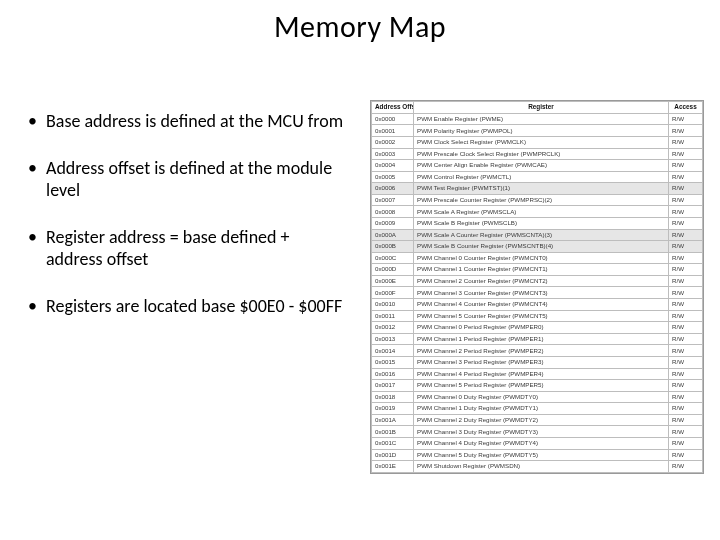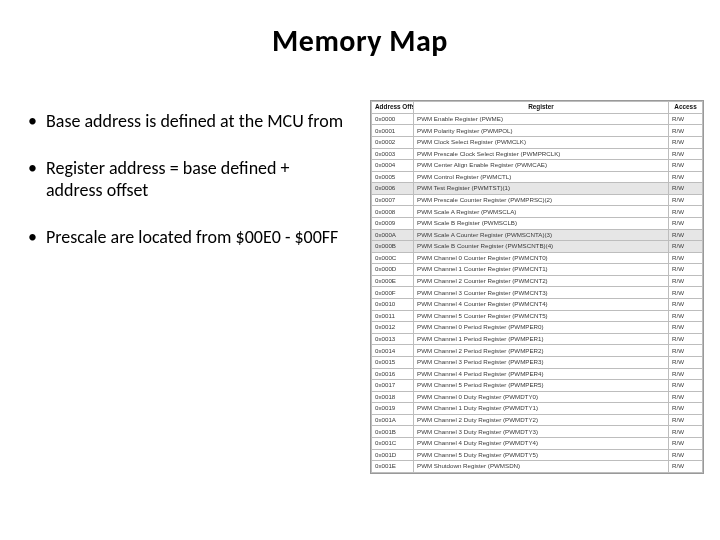--- a/index.html
+++ b/index.html
@@ -13,26 +13,26 @@
     overflow: hidden;
   }
   .slide {
     position: relative;
     width: 720px;
     height: 540px;
     box-sizing: border-box;
   }
   .title {
     position: absolute;
-    top: 22px;
+    top: 8px;
     left: 0;
     width: 100%;
     text-align: center;
     font-size: 30px;
-    font-weight: 700;
+    font-weight: 400;
     letter-spacing: 0.5px;
   }
   .body {
     position: absolute;
     top: 110px;
     left: 28px;
     width: 320px;
   }
   .body ul {
     list-style: none;
@@ -92,22 +92,23 @@
 </head>
 <body>
 
 <div class="slide">
 
   <div class="title">Memory Map</div>
 
   <div class="body">
     <ul>
       <li>Base address is defined at the MCU from</li>
+      <li>Address offset is defined at the module level</li>
       <li>Register address = base defined + address offset</li>
-      <li>Prescale are located from $00E0 - $00FF</li>
+      <li>Registers are located base $00E0 - $00FF</li>
     </ul>
   </div>
 
   <div class="table-img">
     <table class="tbl">
       <colgroup>
         <col style="width:42px">
         <col>
         <col style="width:34px">
       </colgroup>

